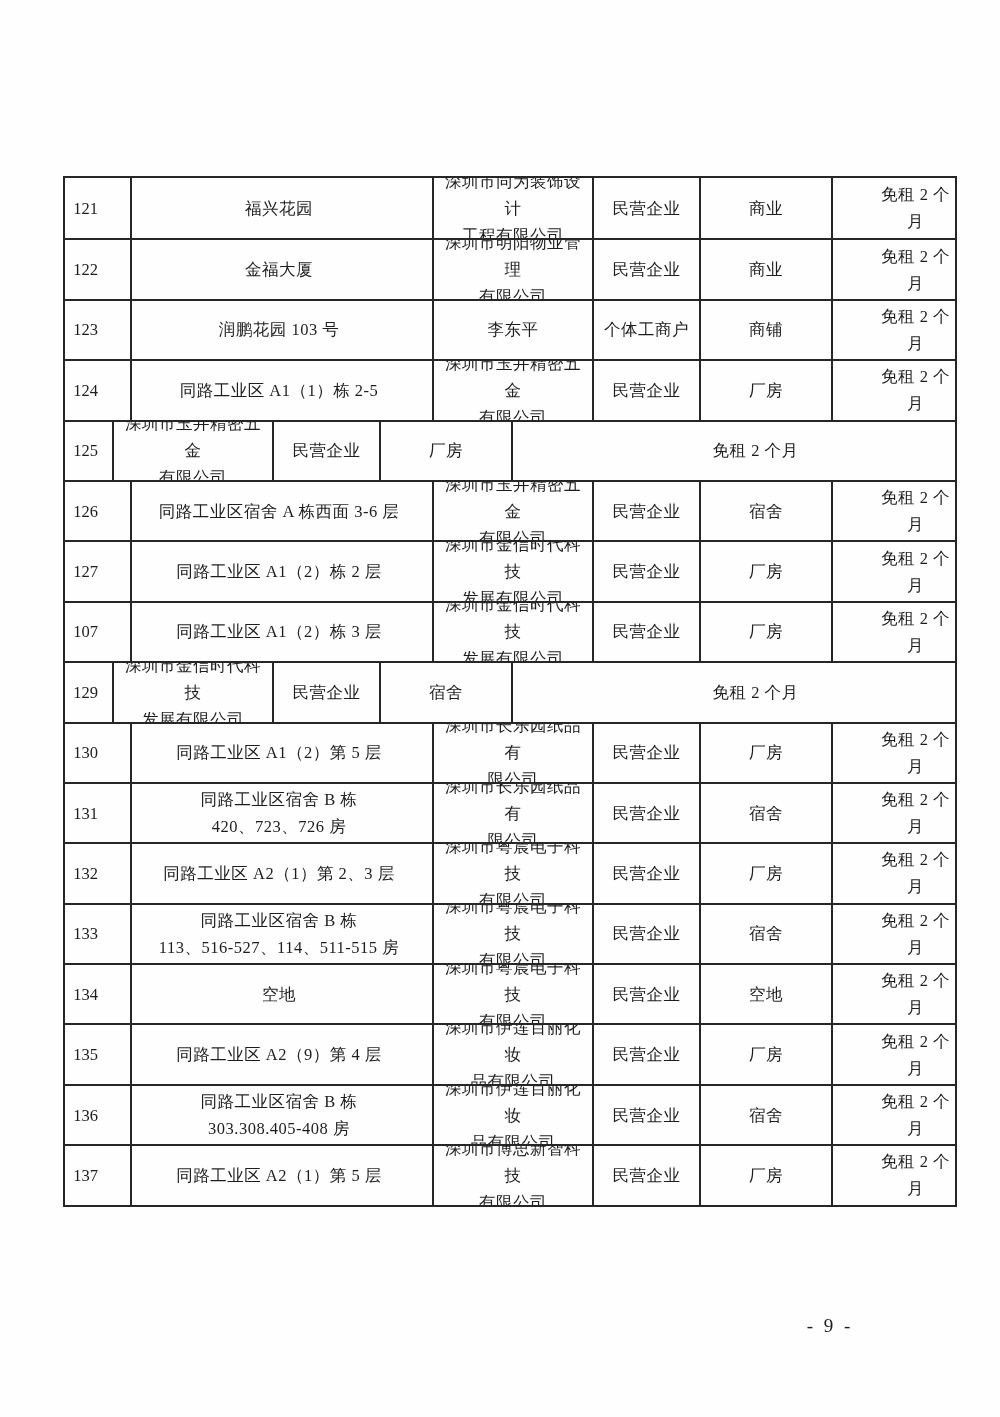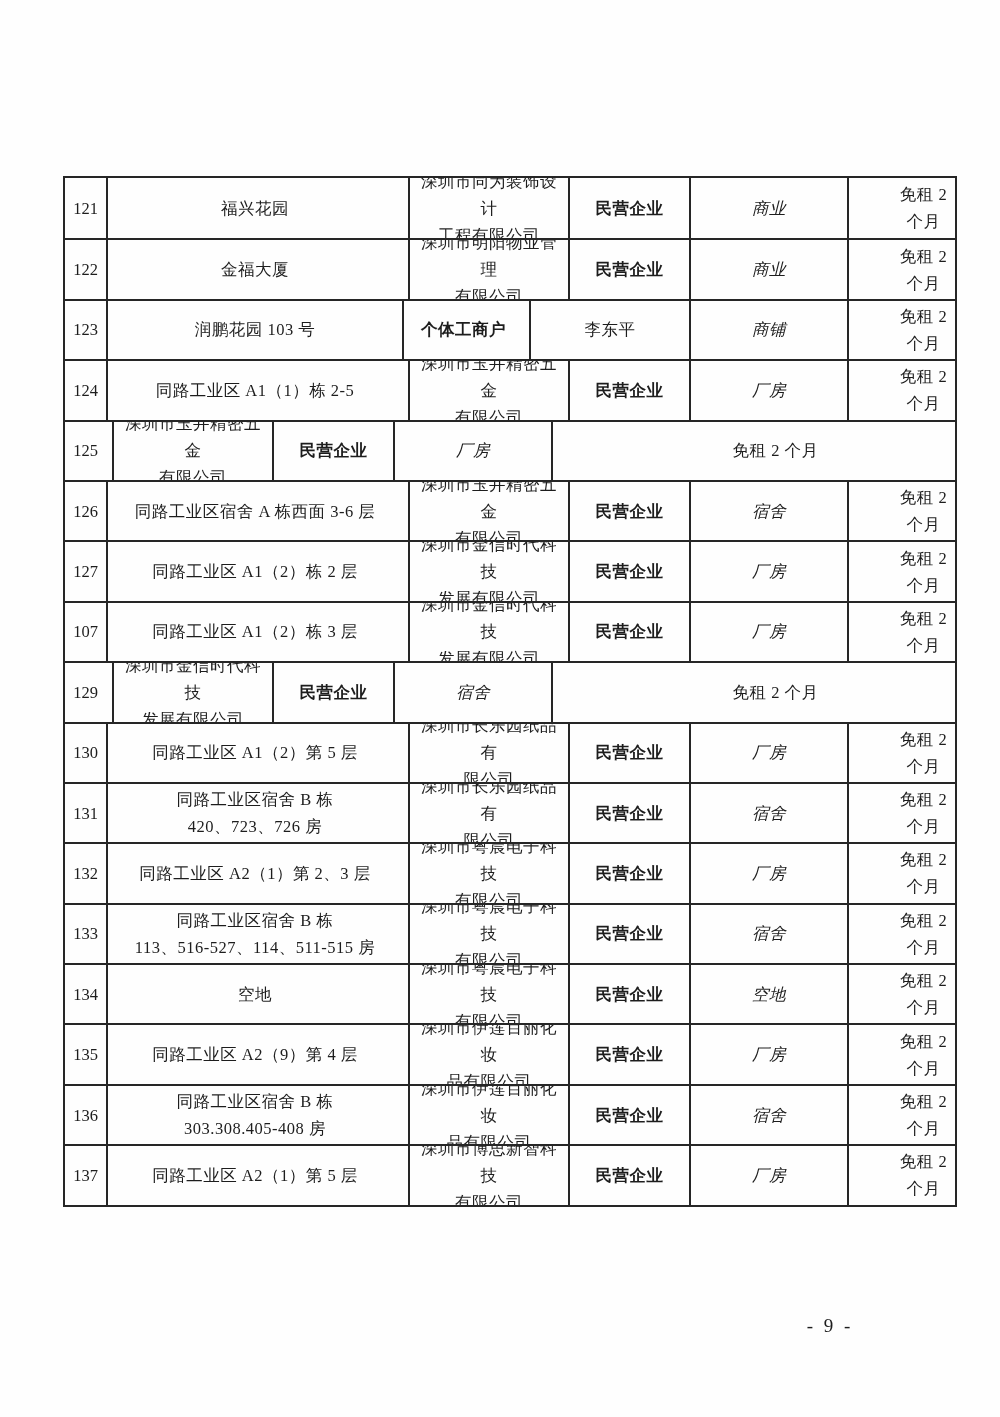--- a/index.html
+++ b/index.html
@@ -38,24 +38,24 @@
     white-space: pre-line;
     font-size: 16.5px;
     line-height: 27px;
     letter-spacing: 0.5px;
     padding: 0 5px;
     border-left: 2px solid #262626;
     overflow: hidden;
   }
   .td:first-child { border-left: none; }
   .c-no     { width: 41px;  flex: none; letter-spacing: 0; }
-  .c-prop   { width: 296px; flex: none; }
+  .c-prop   { width: 296px; flex: none; margin-left: 24px; }
   .c-comp   { width: 160px; flex: none; margin-left: 6px; }
-  .c-etype  { width: 121px; flex: none; font-weight: bold; }
-  .c-ptype  { width: 158px; flex: none; font-style: italic; }
+  .c-etype  { width: 107px; flex: none; }
+  .c-ptype  { width: 132px; flex: none; }
   .c-relief { flex: 1; padding-left: 48px; }
   .page-number {
     position: absolute;
     left: 795px; top: 1315px;
     width: 70px;
     text-align: center;
     font-size: 19px;
     letter-spacing: 3px;
     color: #1d1d1d;
   }
@@ -79,22 +79,22 @@
     <div class="td c-prop">金福大厦</div>
     <div class="td c-comp">深圳市明阳物业管理
 有限公司</div>
     <div class="td c-etype">民营企业</div>
     <div class="td c-ptype">商业</div>
     <div class="td c-relief">免租 2 个月</div>
   </div>
       <div class="tr">
     <div class="td c-no">123</div>
     <div class="td c-prop">润鹏花园 103 号</div>
+    <div class="td c-comp">李东平</div>
     <div class="td c-etype">个体工商户</div>
-    <div class="td c-comp">李东平</div>
     <div class="td c-ptype">商铺</div>
     <div class="td c-relief">免租 2 个月</div>
   </div>
       <div class="tr">
     <div class="td c-no">124</div>
     <div class="td c-prop">同路工业区 A1（1）栋 2-5</div>
     <div class="td c-comp">深圳市玉井精密五金
 有限公司</div>
     <div class="td c-etype">民营企业</div>
     <div class="td c-ptype">厂房</div>

